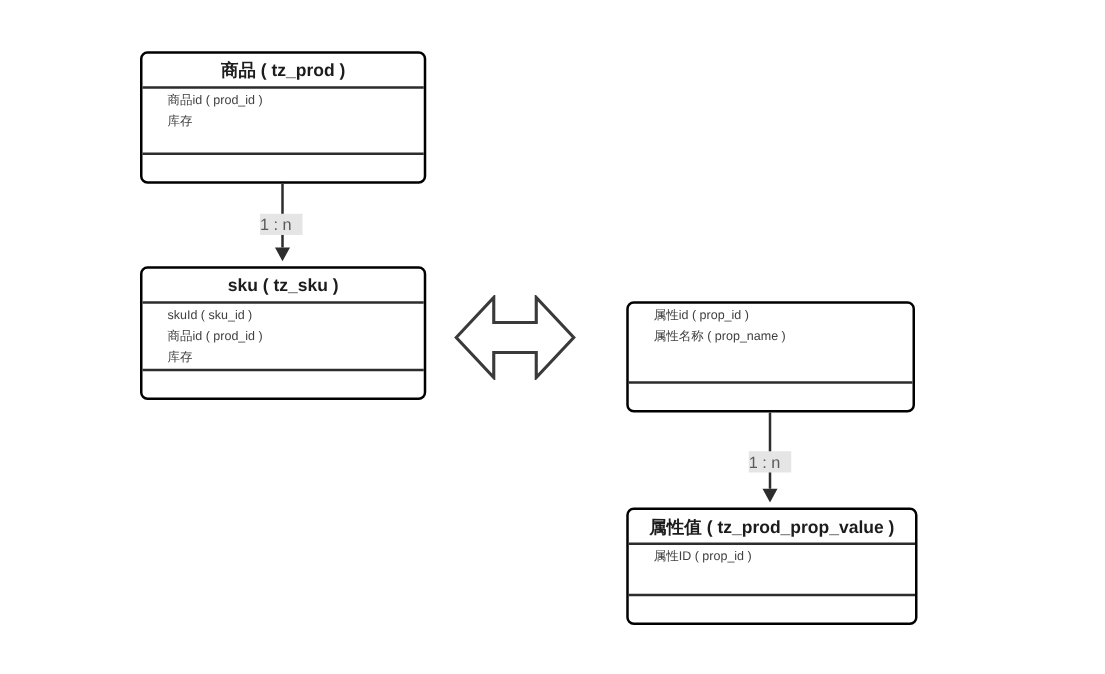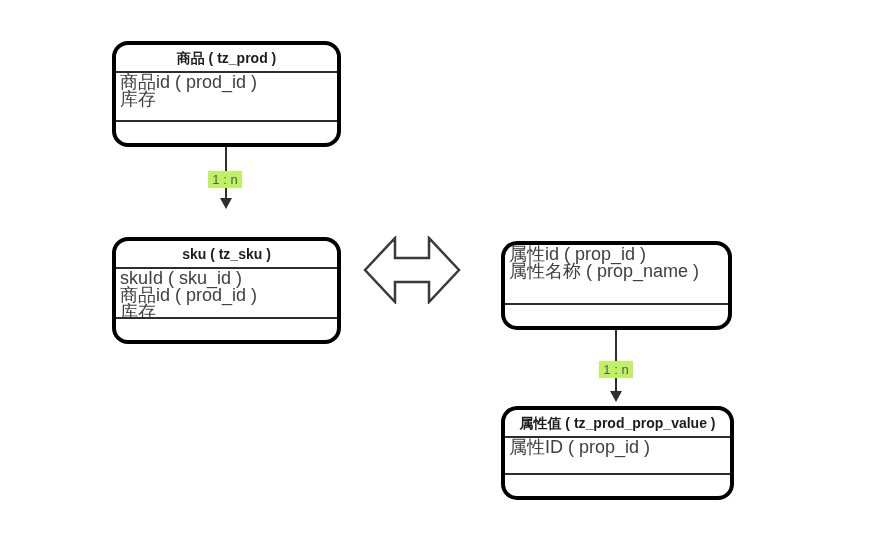--- a/index.html
+++ b/index.html
@@ -14,75 +14,75 @@
     height: 539px;
     background: #ffffff;
     overflow: hidden;
   }
 
   
   .entity {
     position: absolute;
     box-sizing: border-box;
     background: #ffffff;
-    border: 4px solid #000000;
-    border-radius: 16px;
+    border: 2px solid #000000;
+    border-radius: 6px;
     display: flex;
     flex-direction: column;
     color: #404040;
   }
   .entity-title {
     height: 26px;
     line-height: 26px;
     text-align: center;
     font-size: 14px;
     font-weight: bold;
     color: #1c1c1c;
     border-bottom: 2px solid #2d2d2d;
     white-space: nowrap;
     overflow: hidden;
   }
   .entity-fields {
     flex: 1;
     border-bottom: 2px solid #2d2d2d;
-    padding: 1px 0 0 4px;
-    font-size: 18px;
+    padding: 1px 0 0 20px;
+    font-size: 10px;
     line-height: 17px;
     overflow: hidden;
   }
   .entity-footer {
     height: 21px;
   }
   .e1 { left: 112px; top: 41px;  width: 229px; height: 106px; }
-  .e2 { left: 112px; top: 213px; width: 229px; height: 107px; margin-top: 24px; }
+  .e2 { left: 112px; top: 213px; width: 229px; height: 107px; }
   .e3 { left: 501px; top: 241px; width: 231px; height: 89px;  }
   .e4 { left: 501px; top: 406px; width: 233px; height: 94px; }
 
   
   .conn-line {
     position: absolute;
     width: 2px;
     background: #2d2d2d;
   }
   .conn-head {
     position: absolute;
     width: 0;
     height: 0;
     border-left: 6px solid transparent;
     border-right: 6px solid transparent;
     border-top: 11px solid #2d2d2d;
   }
   .conn-label {
     position: absolute;
     width: 34px;
-    text-align: center;
+    text-align: left;
     font-size: 13px;
     line-height: 17px;
     color: #595959;
-    background: #bef264;
+    background: #e5e5e5;
     white-space: nowrap;
   }
   .c1-line  { left: 225px; top: 147px; height: 51px; }
   .c1-head  { left: 220px; top: 198px; }
   .c1-label { left: 208px; top: 171px; }
   .c2-line  { left: 615px; top: 330px; height: 61px; }
   .c2-head  { left: 610px; top: 391px; }
   .c2-label { left: 599px; top: 361px; }
 
   

